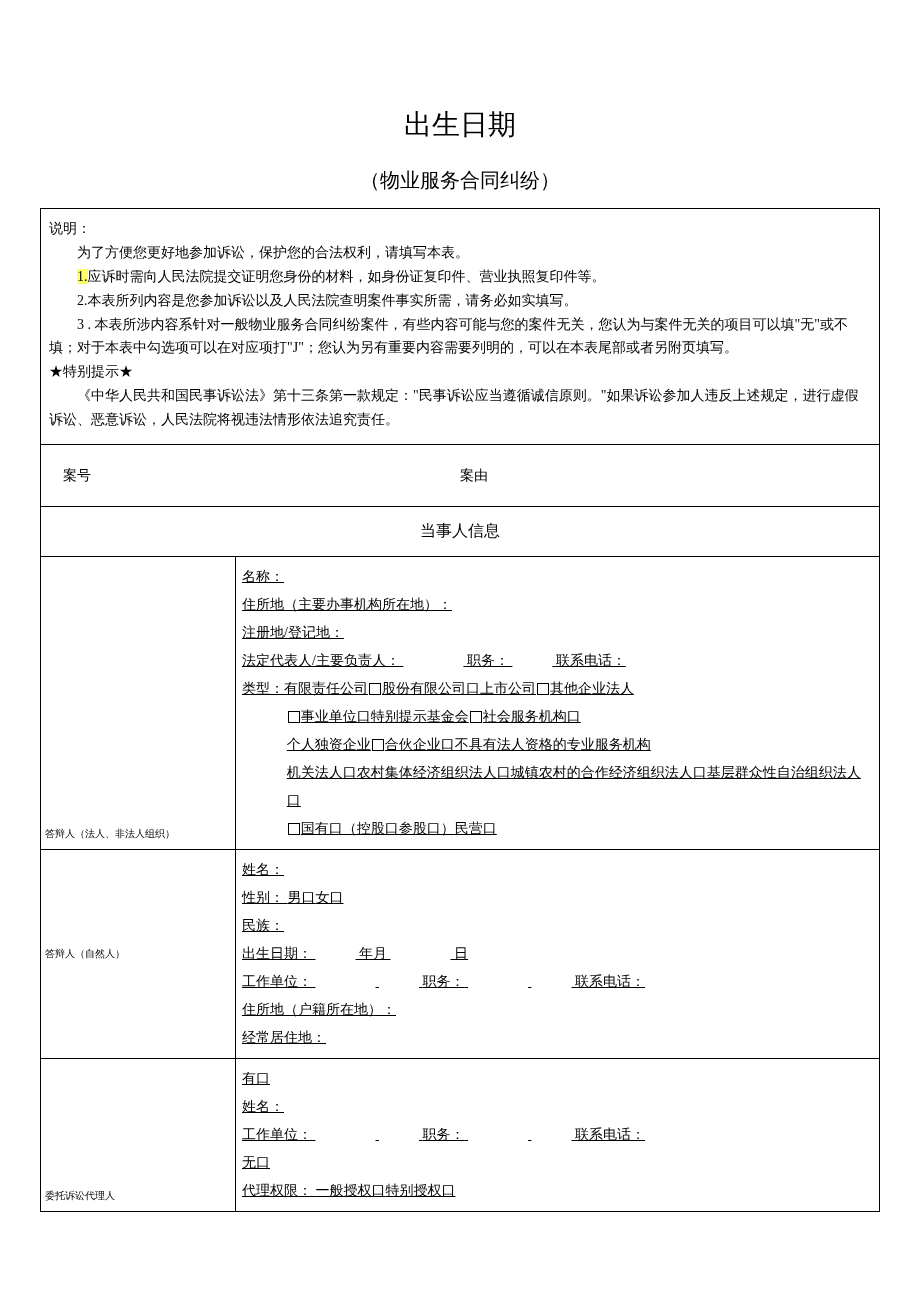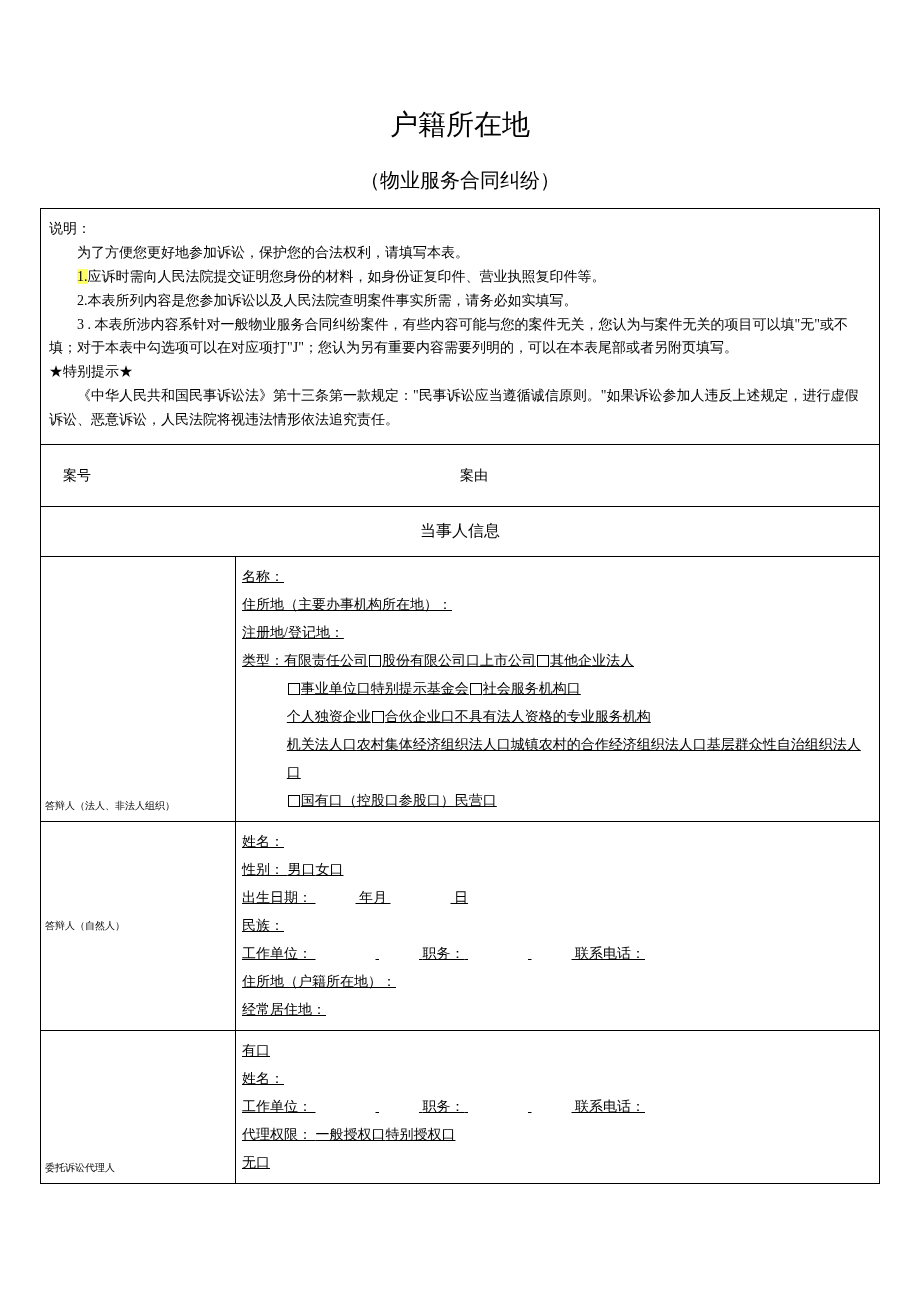--- a/index.html
+++ b/index.html
@@ -80,21 +80,21 @@
       border: 1px solid #000;
       vertical-align: middle;
       margin: 0 1px;
     }
     .inline-gap { display: inline-block; width: 60px; }
     .inline-gap-sm { display: inline-block; width: 40px; }
   </style>
 </head>
 <body>
 
-<h1 class="title">户籍所在地</h1>
+<h1 class="title">出生日期</h1>
 <div class="subtitle">（物业服务合同纠纷）</div>
 
 <div class="outer-box">
 
   <div class="instructions">
     <div>说明：</div>
     <div class="indent">为了方便您更好地参加诉讼，保护您的合法权利，请填写本表。</div>
     <div class="indent">
       <span class="highlight">1.</span><span>应诉时需向人民法院提交证明您身份的材料，如身份证复印件、营业执照复印件等。</span>
     </div>
@@ -113,20 +113,27 @@
 
   <div class="section-header">当事人信息</div>
 
   <div class="party-row">
     <div class="party-label">答辩人（法人、非法人组织）</div>
     <div class="party-content">
       <div class="line">名称：</div>
       <div class="line">住所地（主要办事机构所在地）：</div>
       <div class="line">注册地/登记地：</div>
       <div class="line">
+        <span>法定代表人/主要负责人：</span>
+        <span class="inline-gap"></span>
+        <span>职务：</span>
+        <span class="inline-gap-sm"></span>
+        <span>联系电话：</span>
+      </div>
+      <div class="line">
         <span>类型：</span><span>有限责任公司</span><span class="checkbox"></span><span>股份有限公司口</span><span>上市公司</span><span class="checkbox"></span><span>其他企业法人</span>
       </div>
       <div class="line indent2">
         <span class="checkbox"></span><span>事业单位口</span><span>特别提示</span><span>基金会</span><span class="checkbox"></span><span>社会服务机构口</span>
       </div>
       <div class="line indent2">
         <span>个人独资企业</span><span class="checkbox"></span><span>合伙企业口</span><span>不具有法人资格的专业服务机构</span>
       </div>
       <div class="line indent2">
         <span>机关法人口</span><span>农村集体经济组织法人口</span><span>城镇农村的合作经济组织法人口</span><span>基层群众性自治组织法人口</span>
@@ -138,28 +145,28 @@
   </div>
 
   <div class="party-row">
     <div class="party-label" style="align-items:center;">答辩人（自然人）</div>
     <div class="party-content">
       <div class="line">姓名：</div>
       <div class="line">
         <span>性别：</span>
         <span>男口</span><span>女口</span>
       </div>
+      <div class="line">民族：</div>
       <div class="line">
         <span>出生日期：</span>
         <span class="inline-gap-sm"></span>
         <span>年</span><span>月</span>
         <span class="inline-gap"></span>
         <span>日</span>
       </div>
-      <div class="line">民族：</div>
       <div class="line">
         <span>工作单位：</span>
         <span class="inline-gap"></span>
         <span class="inline-gap-sm"></span>
         <span>职务：</span>
         <span class="inline-gap"></span>
         <span class="inline-gap-sm"></span>
         <span>联系电话：</span>
       </div>
       <div class="line">住所地（户籍所在地）：</div>
@@ -174,21 +181,21 @@
       <div class="line">姓名：</div>
       <div class="line">
         <span>工作单位：</span>
         <span class="inline-gap"></span>
         <span class="inline-gap-sm"></span>
         <span>职务：</span>
         <span class="inline-gap"></span>
         <span class="inline-gap-sm"></span>
         <span>联系电话：</span>
       </div>
+      <div class="line">无口</div>
       <div class="line">
         <span>代理权限：</span>
         <span>一般授权口</span><span>特别授权口</span>
       </div>
-      <div class="line">无口</div>
     </div>
   </div>
 
 </div>
 
 </body></html>

